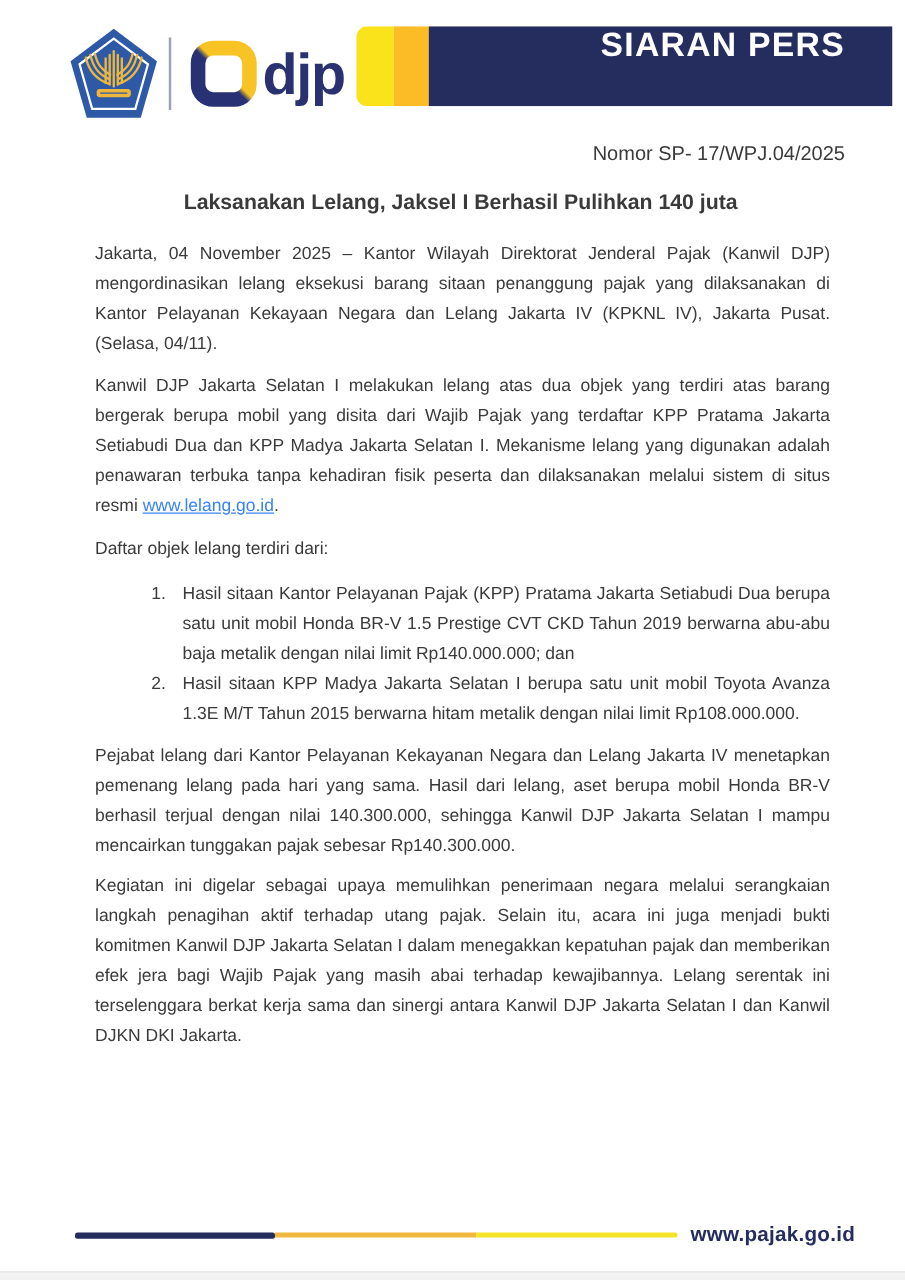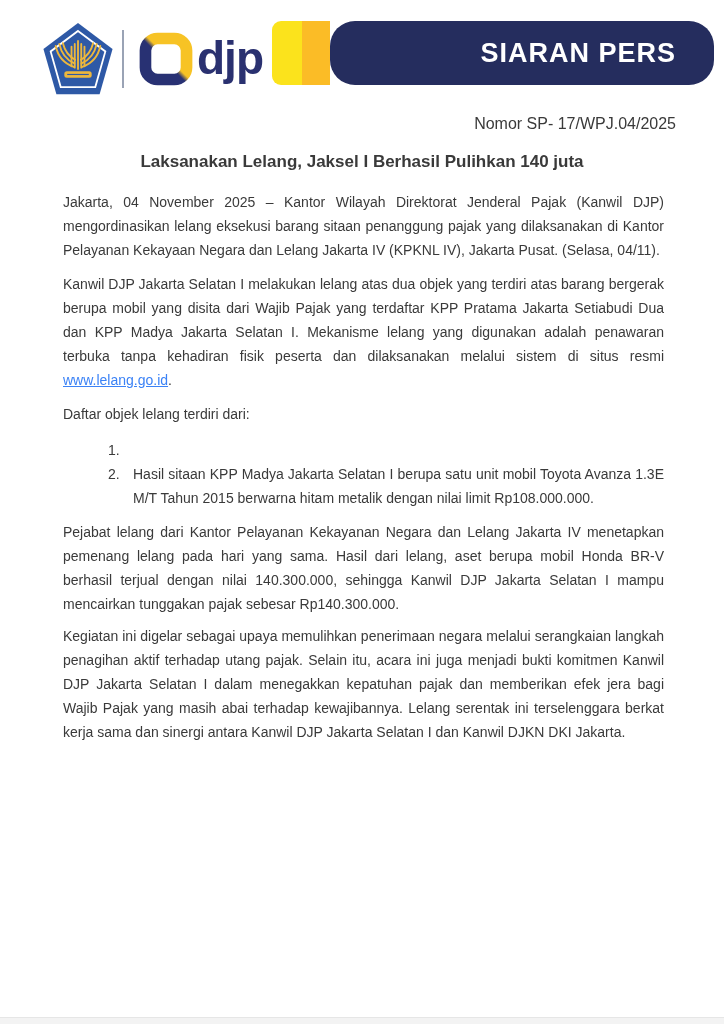--- a/index.html
+++ b/index.html
@@ -6,20 +6,21 @@
   html, body { background: #ffffff; }
   body { font-family: "Liberation Sans", sans-serif; }
 
   .page {
     position: relative;
     width: 724px;
     height: 1024px;
     margin: 0 auto;
     background: #ffffff;
     overflow: hidden;
+    padding-left: 13px;
   }
 
   
   .header { position: relative; height: 100px; }
 
   .kemenkeu-logo { position: absolute; left: 42px; top: 21px; }
 
   .logo-divider {
     position: absolute; left: 122px; top: 30px;
     width: 2px; height: 58px; background: #9aa3b5;
@@ -36,23 +37,22 @@
   }
 
   .banner {
     position: absolute; left: 272px; right: 10px; top: 21px; height: 64px;
     display: flex; border-radius: 9px 0 0 9px; overflow: hidden;
   }
   .banner-seg-yellow { width: 30px; }
   .banner-seg-amber  { width: 28px; }
   .banner-navy {
     flex: 1;
-    display: flex; align-items: center; justify-content: flex-end;
+    display: flex; justify-content: flex-end;
     padding-right: 38px;
-    border-radius: 25px;
   }
   .banner-title {
     color: #ffffff; font-size: 27px; font-weight: bold;
     letter-spacing: 1px; white-space: nowrap;
   }
 
   
   .doc { color: #3a3a3a; }
 
   .doc-number {
@@ -183,30 +183,39 @@
 
       <p class="para first"><span class="lead-bold">Jakarta, 04 November 2025 –</span><span> Kantor Wilayah Direktorat Jenderal Pajak (Kanwil DJP) mengordinasikan lelang eksekusi barang sitaan penanggung pajak yang dilaksanakan di Kantor Pelayanan Kekayaan Negara dan Lelang Jakarta IV (KPKNL IV), Jakarta Pusat. (Selasa, 04/11).</span></p>
 
       <p class="para"><span>Kanwil DJP Jakarta Selatan I melakukan lelang atas dua objek yang terdiri atas barang bergerak berupa mobil yang disita dari Wajib Pajak yang terdaftar KPP Pratama Jakarta Setiabudi Dua dan KPP Madya Jakarta Selatan I. Mekanisme lelang yang digunakan adalah penawaran terbuka tanpa kehadiran fisik peserta dan dilaksanakan melalui sistem di situs resmi </span><span class="doc-link">www.lelang.go.id</span><span>.</span></p>
 
       <p class="para">Daftar objek lelang terdiri dari:</p>
 
       <div class="lelang-list">
         <div class="list-item">
           <span class="li-num">1.</span>
+          <span class="li-text">Hasil sitaan Kantor Pelayanan Pajak (KPP) Pratama Jakarta Setiabudi Dua berupa satu unit mobil Honda BR-V 1.5 Prestige CVT CKD Tahun 2019 berwarna abu-abu baja metalik dengan nilai limit Rp140.000.000; dan</span>
         </div>
         <div class="list-item">
           <span class="li-num">2.</span>
           <span class="li-text">Hasil sitaan KPP Madya Jakarta Selatan I berupa satu unit mobil Toyota Avanza 1.3E M/T Tahun 2015 berwarna hitam metalik dengan nilai limit Rp108.000.000.</span>
         </div>
       </div>
 
       <p class="para">Pejabat lelang dari Kantor Pelayanan Kekayanan Negara dan Lelang Jakarta IV menetapkan pemenang lelang pada hari yang sama. Hasil dari lelang, aset berupa mobil Honda BR-V berhasil terjual dengan nilai 140.300.000, sehingga Kanwil DJP Jakarta Selatan I mampu mencairkan tunggakan pajak sebesar Rp140.300.000.</p>
 
       <p class="para p5">Kegiatan ini digelar sebagai upaya memulihkan penerimaan negara melalui serangkaian langkah penagihan aktif terhadap utang pajak. Selain itu, acara ini juga menjadi bukti komitmen Kanwil DJP Jakarta Selatan I dalam menegakkan kepatuhan pajak dan memberikan efek jera bagi Wajib Pajak yang masih abai terhadap kewajibannya. Lelang serentak ini terselenggara berkat kerja sama dan sinergi antara Kanwil DJP Jakarta Selatan I dan Kanwil DJKN DKI Jakarta.</p>
 
     </div>
   </div>
 
+  <div class="footer">
+    <div class="footer-bar">
+      <div class="bar-navy" style="background:#252d5e"></div>
+      <div class="bar-amber" style="background:#f0b83e"></div>
+      <div class="bar-yellow" style="background:#f5e32a"></div>
+    </div>
+    <div class="footer-url">www.pajak.go.id</div>
+  </div>
 
   <div class="page-edge"></div>
 
 </div>
 
 </body></html>

